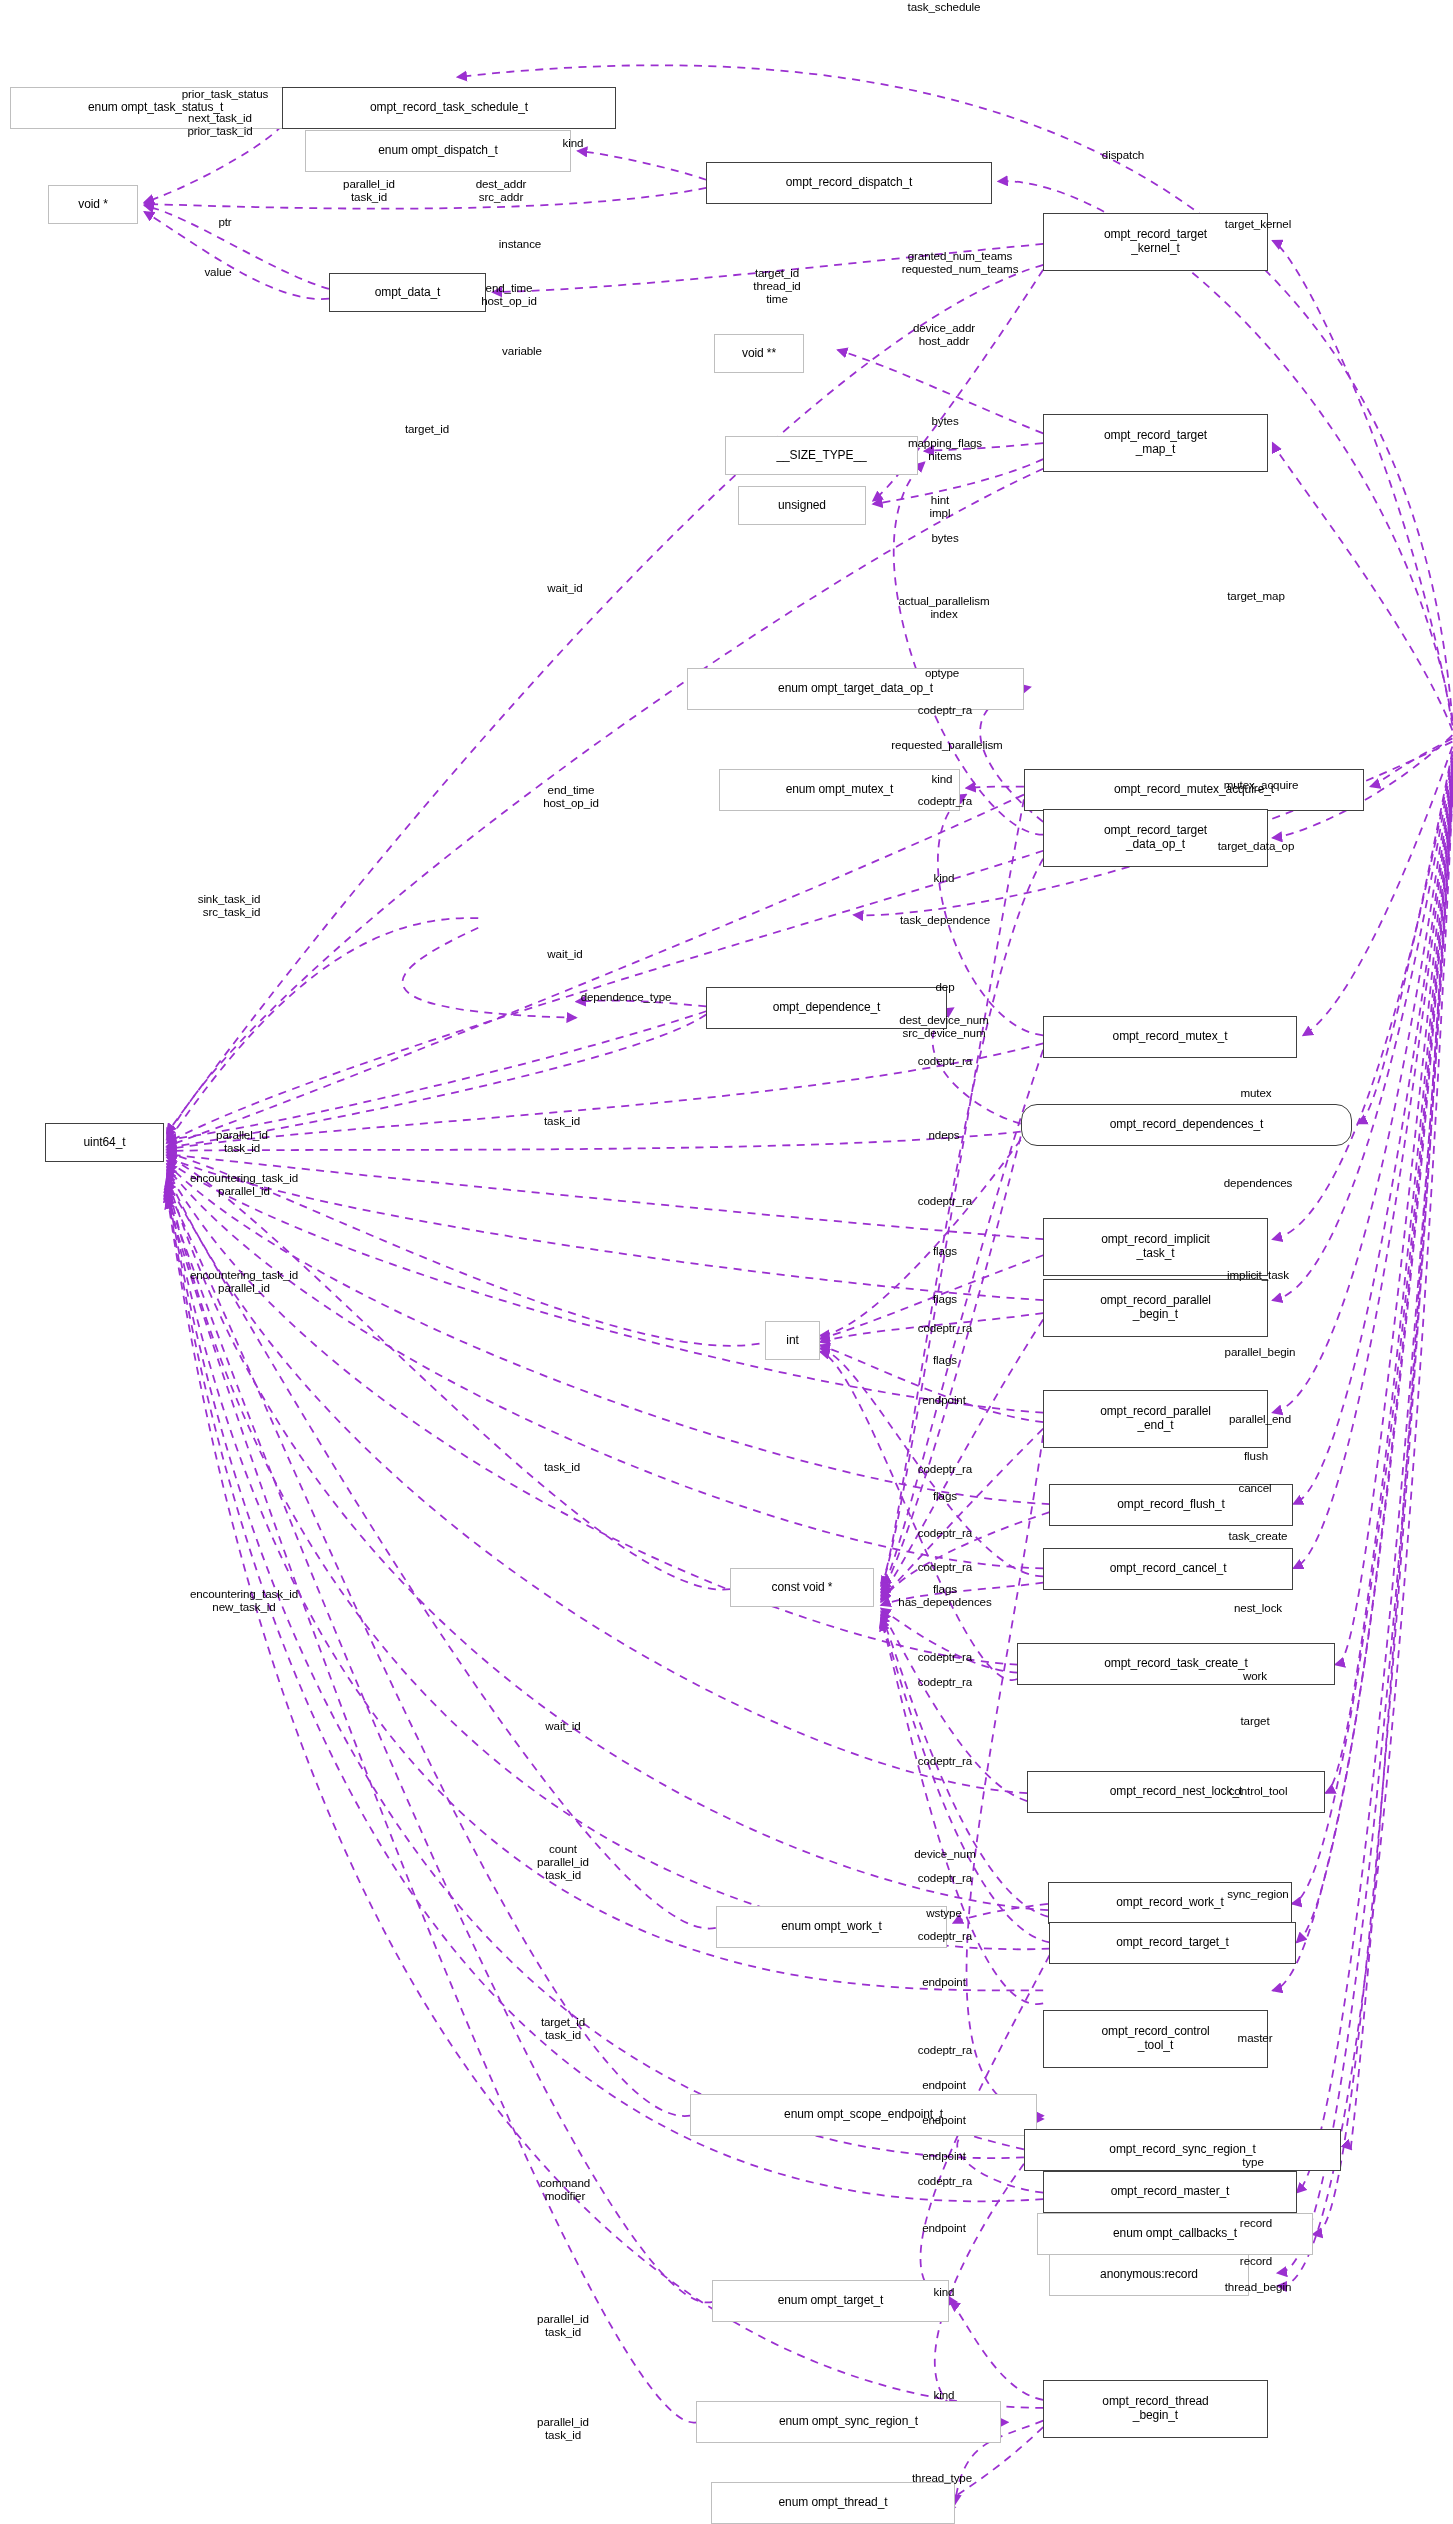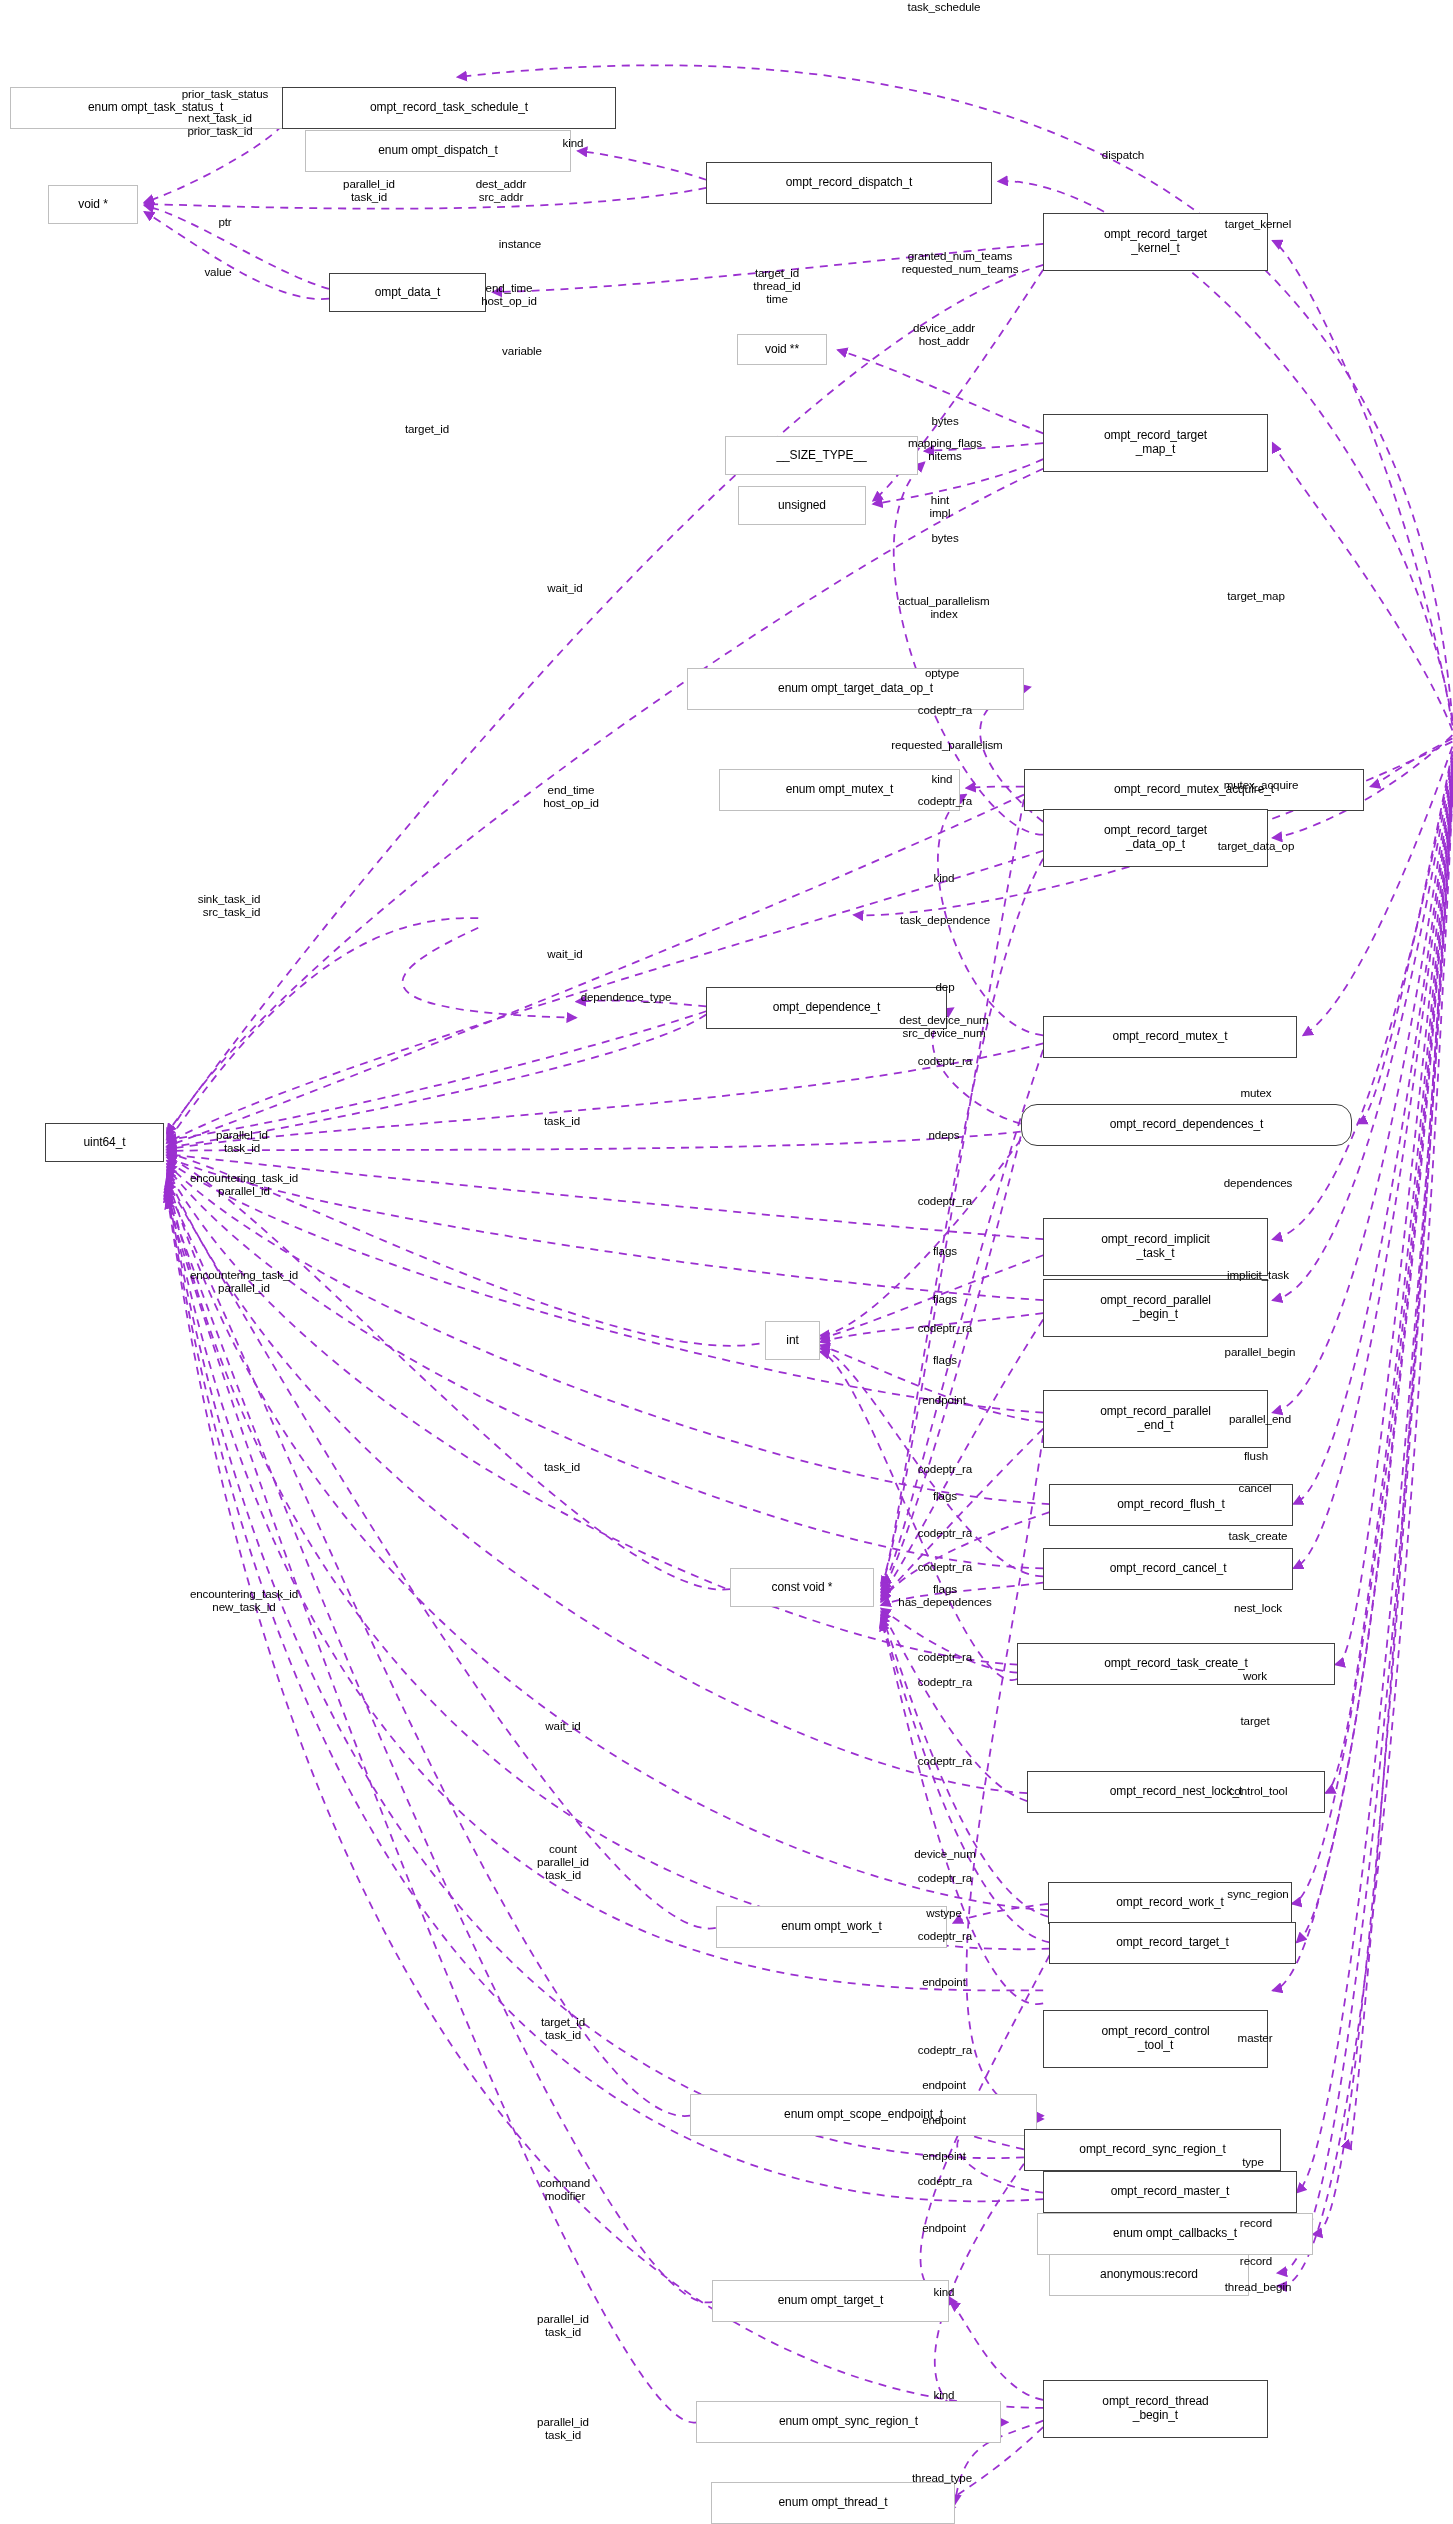--- a/index.html
+++ b/index.html
@@ -198,21 +198,21 @@
     </g>
   </svg>
 <div class="node plain" style="left: 9.6px; top: 87px; width: 292px; height: 42px;">enum ompt_task_status_t</div>
     <div class="node record" style="left: 282px; top: 87px; width: 334px; height: 42px;">ompt_record_task_schedule_t</div>
     <div class="node plain" style="left: 305px; top: 130px; width: 266px; height: 42px;">enum ompt_dispatch_t</div>
     <div class="node record" style="left: 706px; top: 162px; width: 286px; height: 42px;">ompt_record_dispatch_t</div>
     <div class="node plain" style="left: 48px; top: 185px; width: 90px; height: 39px;">void *</div>
     <div class="node record" style="left: 1043px; top: 213px; width: 225px; height: 58px;">ompt_record_target
 _kernel_t</div>
     <div class="node record" style="left: 329px; top: 273px; width: 157px; height: 39px;">ompt_data_t</div>
-    <div class="node plain" style="left: 737px; top: 334px; width: 90px; height: 31px; text-align: right;">void **</div>
+    <div class="node plain" style="left: 714px; top: 334px; width: 90px; height: 39px; text-align: right;">void **</div>
     <div class="node record" style="left: 1043px; top: 414px; width: 225px; height: 58px;">ompt_record_target
 _map_t</div>
     <div class="node plain" style="left: 725px; top: 436px; width: 193px; height: 39px;">__SIZE_TYPE__</div>
     <div class="node plain" style="left: 738px; top: 486px; width: 128px; height: 39px;">unsigned</div>
     <div class="node plain" style="left: 687px; top: 668px; width: 337px; height: 42px;">enum ompt_target_data_op_t</div>
     <div class="node plain" style="left: 719px; top: 769px; width: 241px; height: 42px;">enum ompt_mutex_t</div>
     <div class="node record" style="left: 1024px; top: 769px; width: 340px; height: 42px;">ompt_record_mutex_acquire_t</div>
     <div class="node record" style="left: 1043px; top: 809px; width: 225px; height: 58px;">ompt_record_target
 _data_op_t</div>
     <div class="node record" style="left: 706px; top: 987px; width: 241px; height: 42px;">ompt_dependence_t</div>
@@ -230,21 +230,21 @@
     <div class="node record" style="left: 1043px; top: 1548px; width: 250px; height: 42px;">ompt_record_cancel_t</div>
     <div class="node plain" style="left: 730px; top: 1568px; width: 144px; height: 39px;">const void *</div>
     <div class="node record" style="left: 1017px; top: 1643px; width: 318px; height: 42px;">ompt_record_task_create_t</div>
     <div class="node record" style="left: 1027px; top: 1771px; width: 298px; height: 42px;">ompt_record_nest_lock_t</div>
     <div class="node record" style="left: 1048px; top: 1882px; width: 244px; height: 42px;">ompt_record_work_t</div>
     <div class="node plain" style="left: 716px; top: 1906px; width: 231px; height: 42px;">enum ompt_work_t</div>
     <div class="node record" style="left: 1049px; top: 1922px; width: 247px; height: 42px;">ompt_record_target_t</div>
     <div class="node record" style="left: 1043px; top: 1966px; width: 225px; height: 58px; margin-top: 44px;">ompt_record_control
 _tool_t</div>
     <div class="node plain" style="left: 690px; top: 2094px; width: 347px; height: 42px;">enum ompt_scope_endpoint_t</div>
-    <div class="node record" style="left: 1024px; top: 2129px; width: 257px; height: 42px;">ompt_record_sync_region_t</div>
+    <div class="node record" style="left: 1024px; top: 2129px; width: 317px; height: 42px;">ompt_record_sync_region_t</div>
     <div class="node record" style="left: 1043px; top: 2171px; width: 254px; height: 42px;">ompt_record_master_t</div>
     <div class="node plain" style="left: 1037px; top: 2213px; width: 276px; height: 42px;">enum ompt_callbacks_t</div>
     <div class="node plain" style="left: 1049px; top: 2254px; width: 200px; height: 42px;">anonymous:record</div>
     <div class="node plain" style="left: 712px; top: 2280px; width: 237px; height: 42px;">enum ompt_target_t</div>
     <div class="node record" style="left: 1043px; top: 2380px; width: 225px; height: 58px;">ompt_record_thread
 _begin_t</div>
     <div class="node plain" style="left: 696px; top: 2401px; width: 305px; height: 42px;">enum ompt_sync_region_t</div>
     <div class="node plain" style="left: 711px; top: 2482px; width: 244px; height: 42px;">enum ompt_thread_t</div>
     <div class="edgelabel" style="left: 944px; top: 0px;">task_schedule</div>
     <div class="edgelabel" style="left: 225px; top: 87px;">prior_task_status</div>

